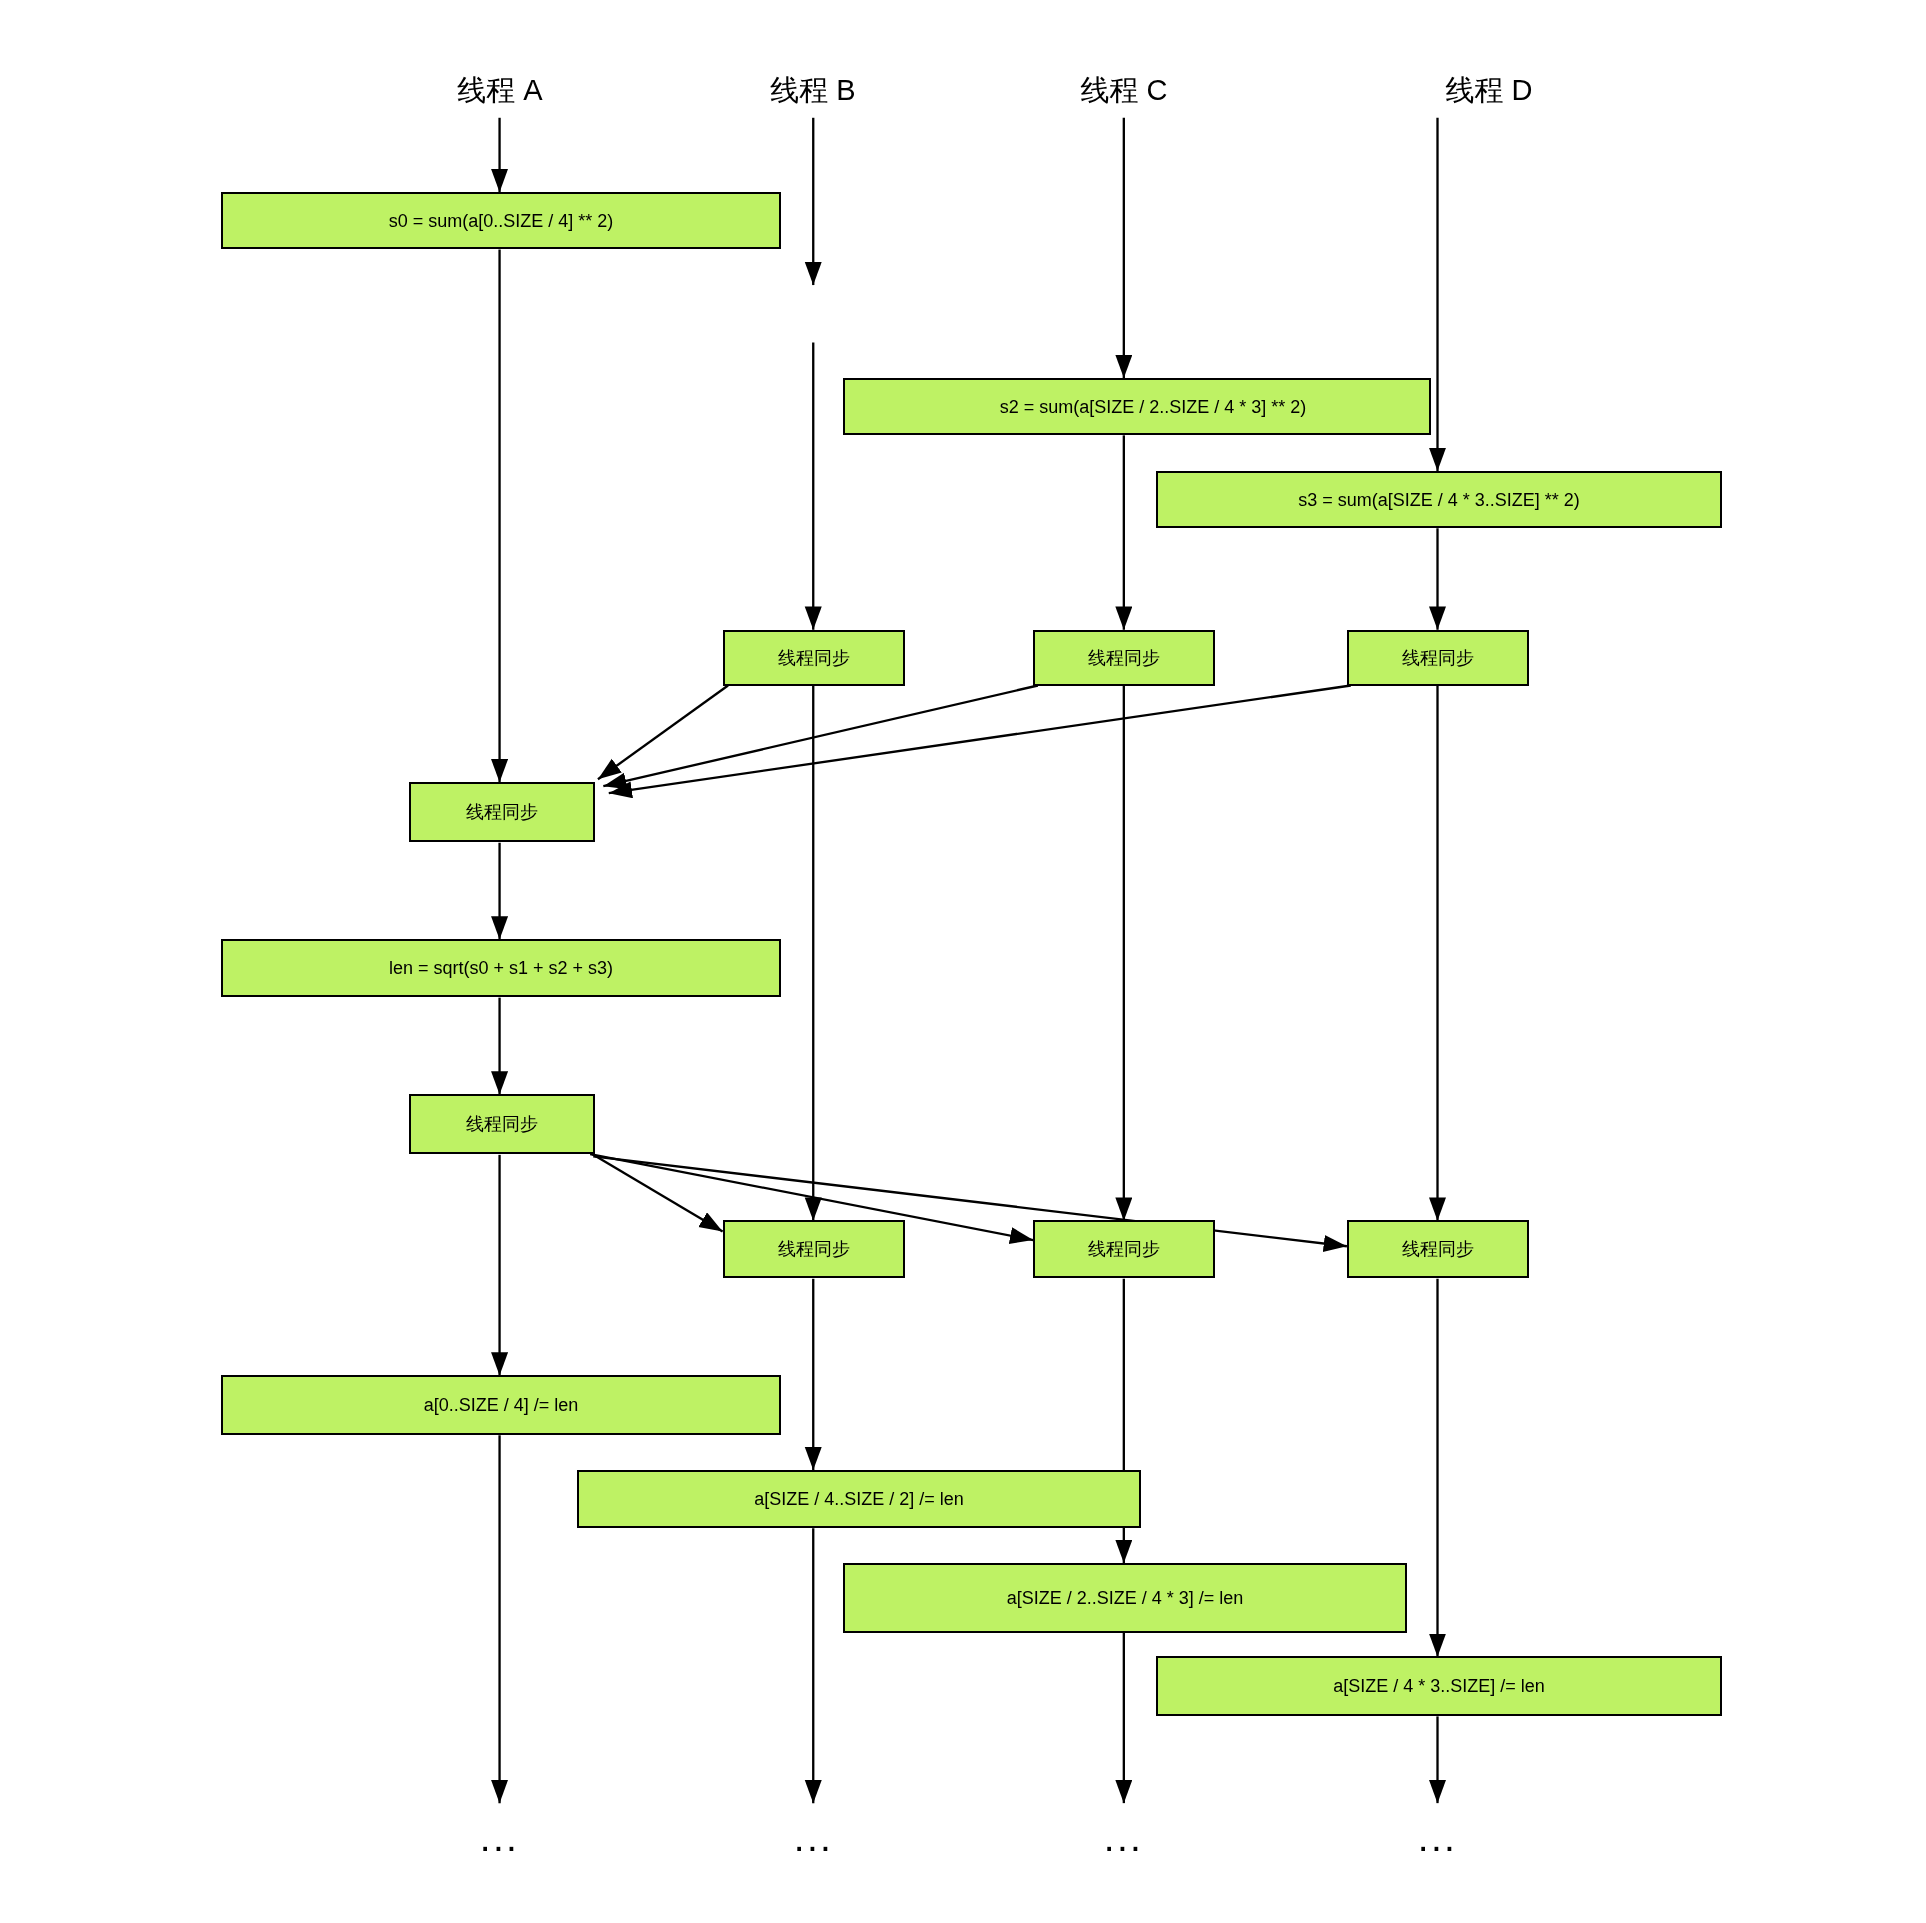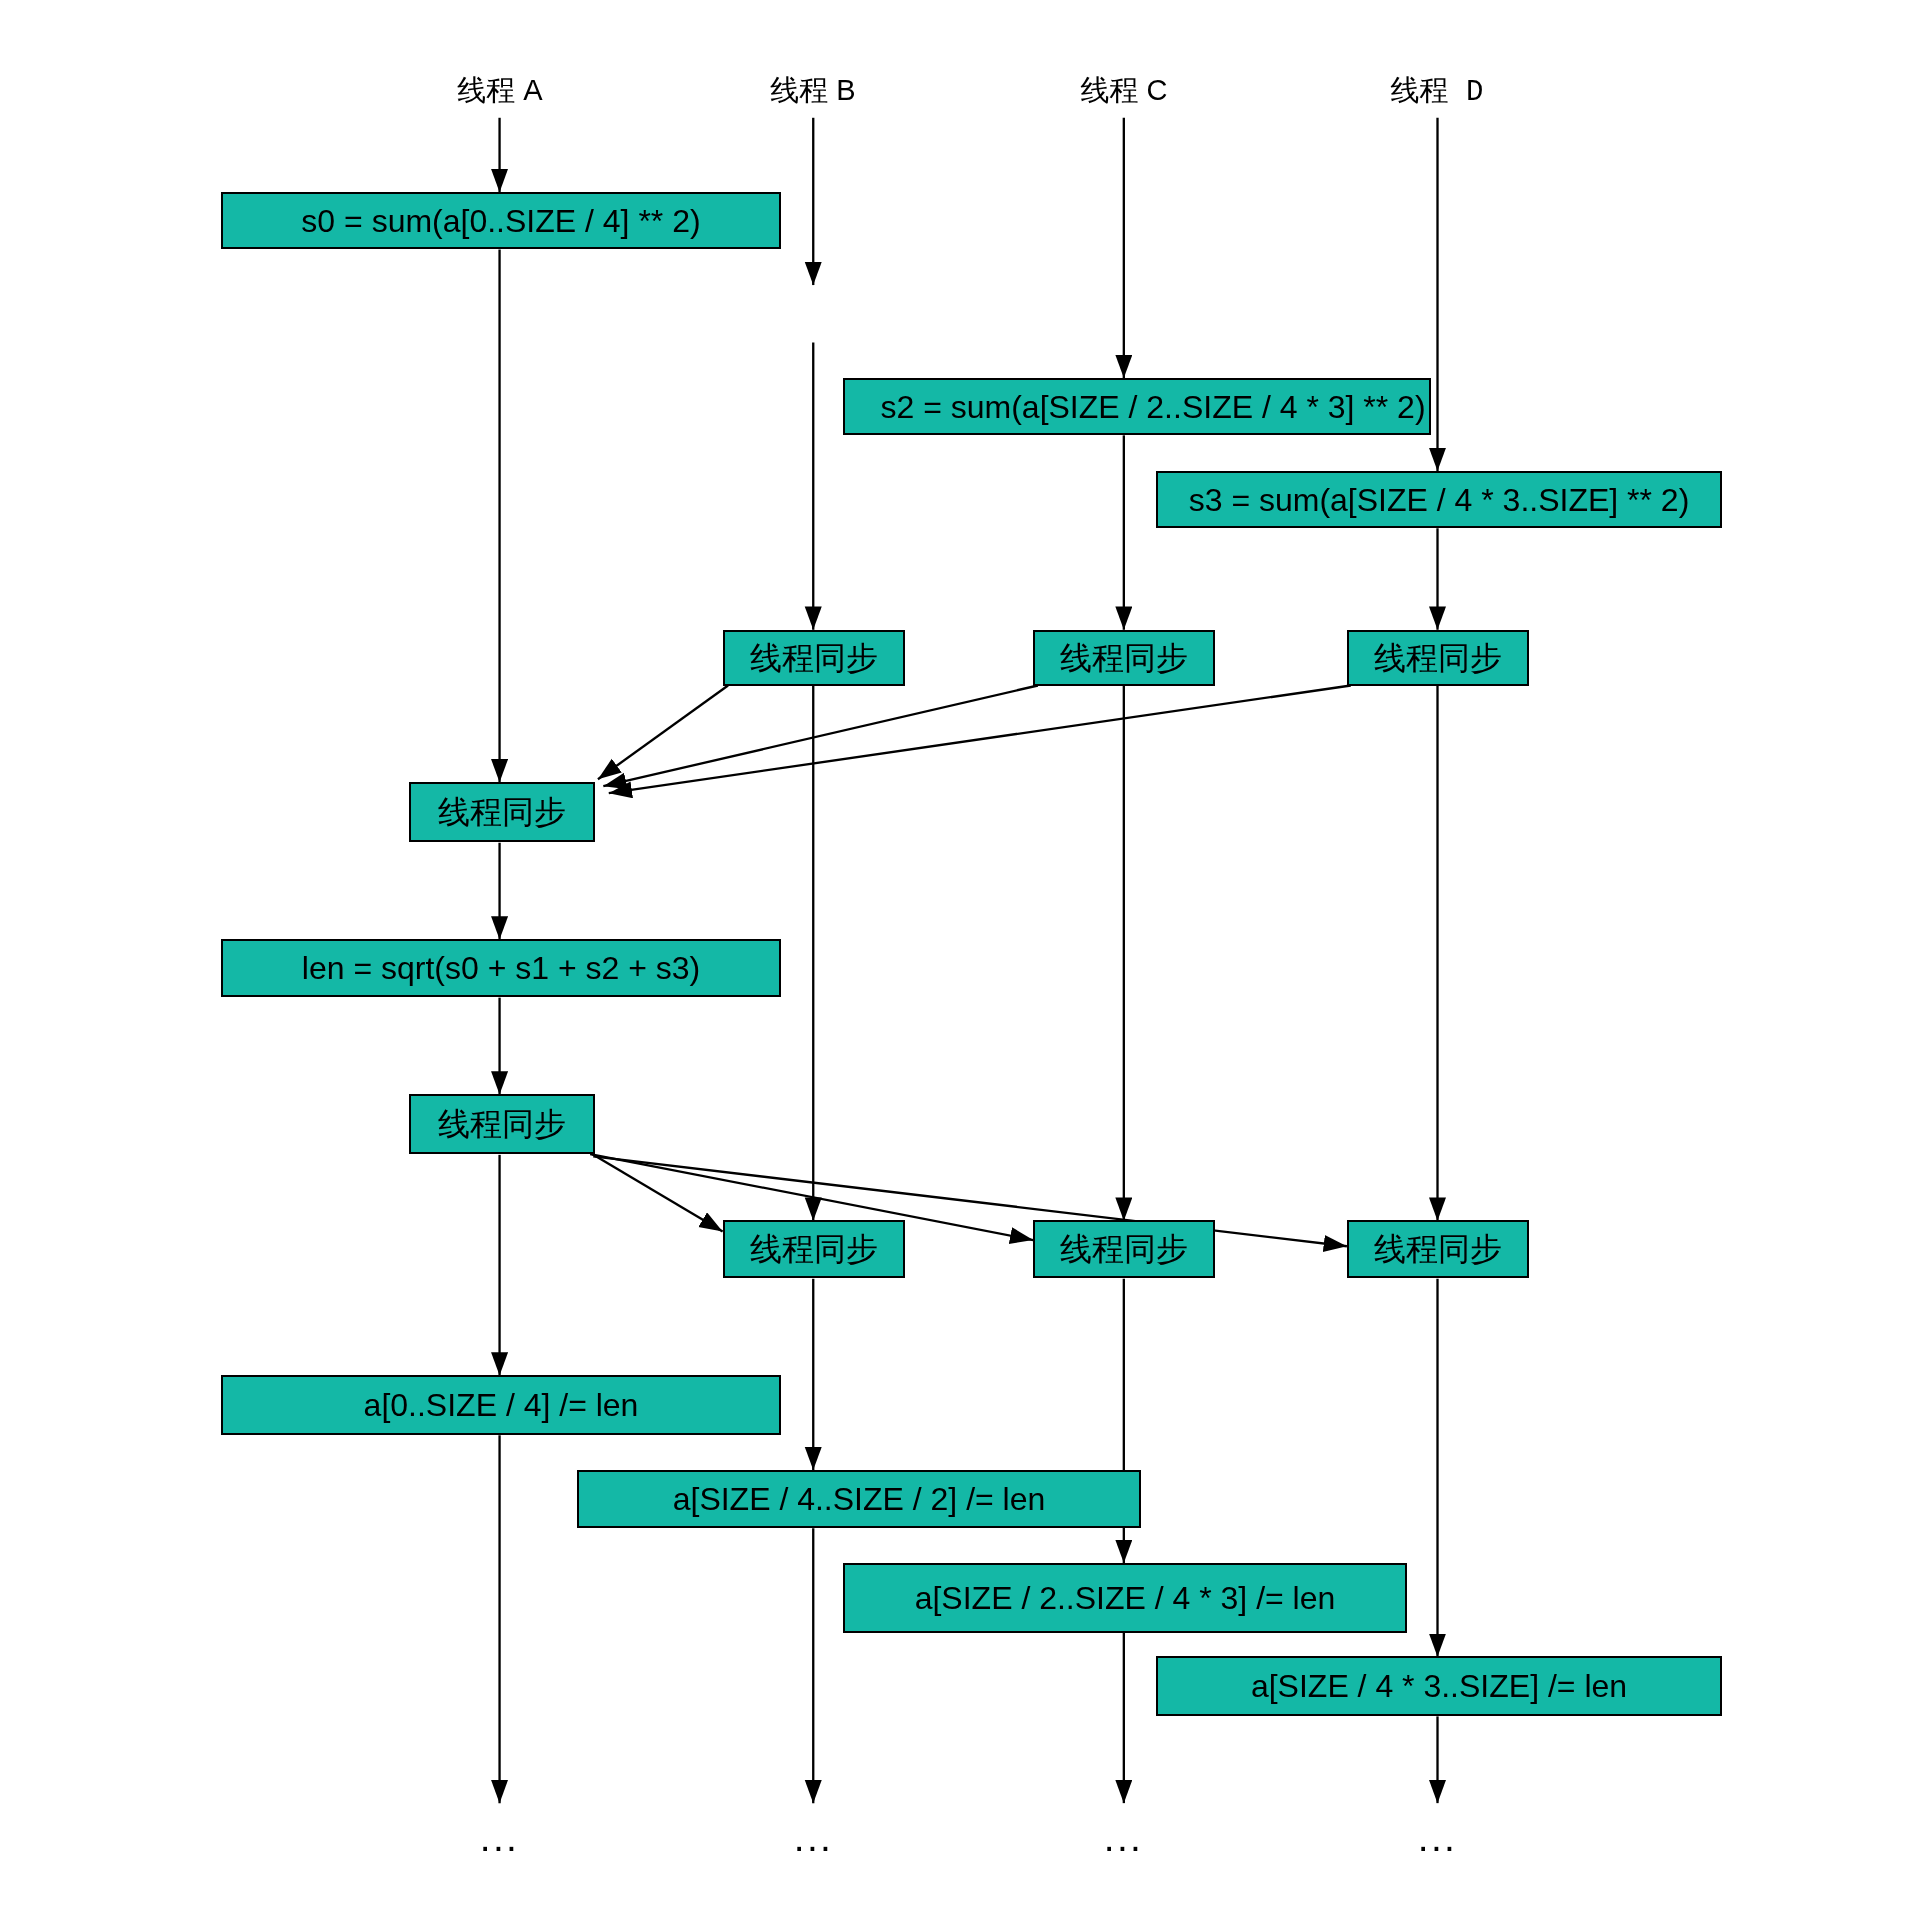--- a/index.html
+++ b/index.html
@@ -12,26 +12,26 @@
     background: #ffffff;
     overflow: hidden;
   }
   .connectors {
     position: absolute;
     left: 0; top: 0;
     z-index: 1;
   }
   .node {
     position: absolute;
-    background: #14b8a6;
+    background: #bef264;
     border: 2.3px solid #000000;
     display: flex;
     align-items: center;
     justify-content: center;
-    font-size: 32px;
+    font-size: 18px;
     line-height: 1;
     white-space: nowrap;
     z-index: 2;
   }
   .thread-label {
     position: absolute;
     text-align: center;
     font-size: 29px;
     z-index: 2;
   }
@@ -91,21 +91,21 @@
     <g stroke="#000" stroke-width="3" fill="none">
       <line x1="758" y1="1486" x2="933" y2="1590" marker-end="url(#arrow)"></line>
       <line x1="762" y1="1490" x2="1334" y2="1601" marker-end="url(#arrow)"></line>
       <line x1="766" y1="1493" x2="1739" y2="1609" marker-end="url(#arrow)"></line>
     </g>
   </svg>
 
   <div class="thread-label" style="left:407px; top:71px; width:186px;">线程 A</div>
   <div class="thread-label" style="left:720px; top:71px; width:186px;">线程 B</div>
   <div class="thread-label" style="left:1031px; top:71px; width:186px;">线程 C</div>
-  <div class="thread-label" style="left:1344px; top:71px; width:186px;font-family:Liberation Mono, monospace;">线程 D</div>
+  <div class="thread-label" style="left:1396px; top:71px; width:186px;">线程 D</div>
 
   <div class="node" style="left:221px; top:192px; width:560px; height:57px;">s0 = sum(a[0..SIZE / 4] ** 2)</div>
   <div class="node" style="left:843px; top:378px; width:588px; height:57px;padding-left:32px;">s2 = sum(a[SIZE / 2..SIZE / 4 * 3] ** 2)</div>
   <div class="node" style="left:1156px; top:471px; width:566px; height:57px;">s3 = sum(a[SIZE / 4 * 3..SIZE] ** 2)</div>
 
   <div class="node" style="left:723px; top:630px; width:182px; height:56px;">线程同步</div>
   <div class="node" style="left:1033px; top:630px; width:182px; height:56px;">线程同步</div>
   <div class="node" style="left:1347px; top:630px; width:182px; height:56px;">线程同步</div>
 
   <div class="node" style="left:409px; top:782px; width:186px; height:60px;">线程同步</div>

